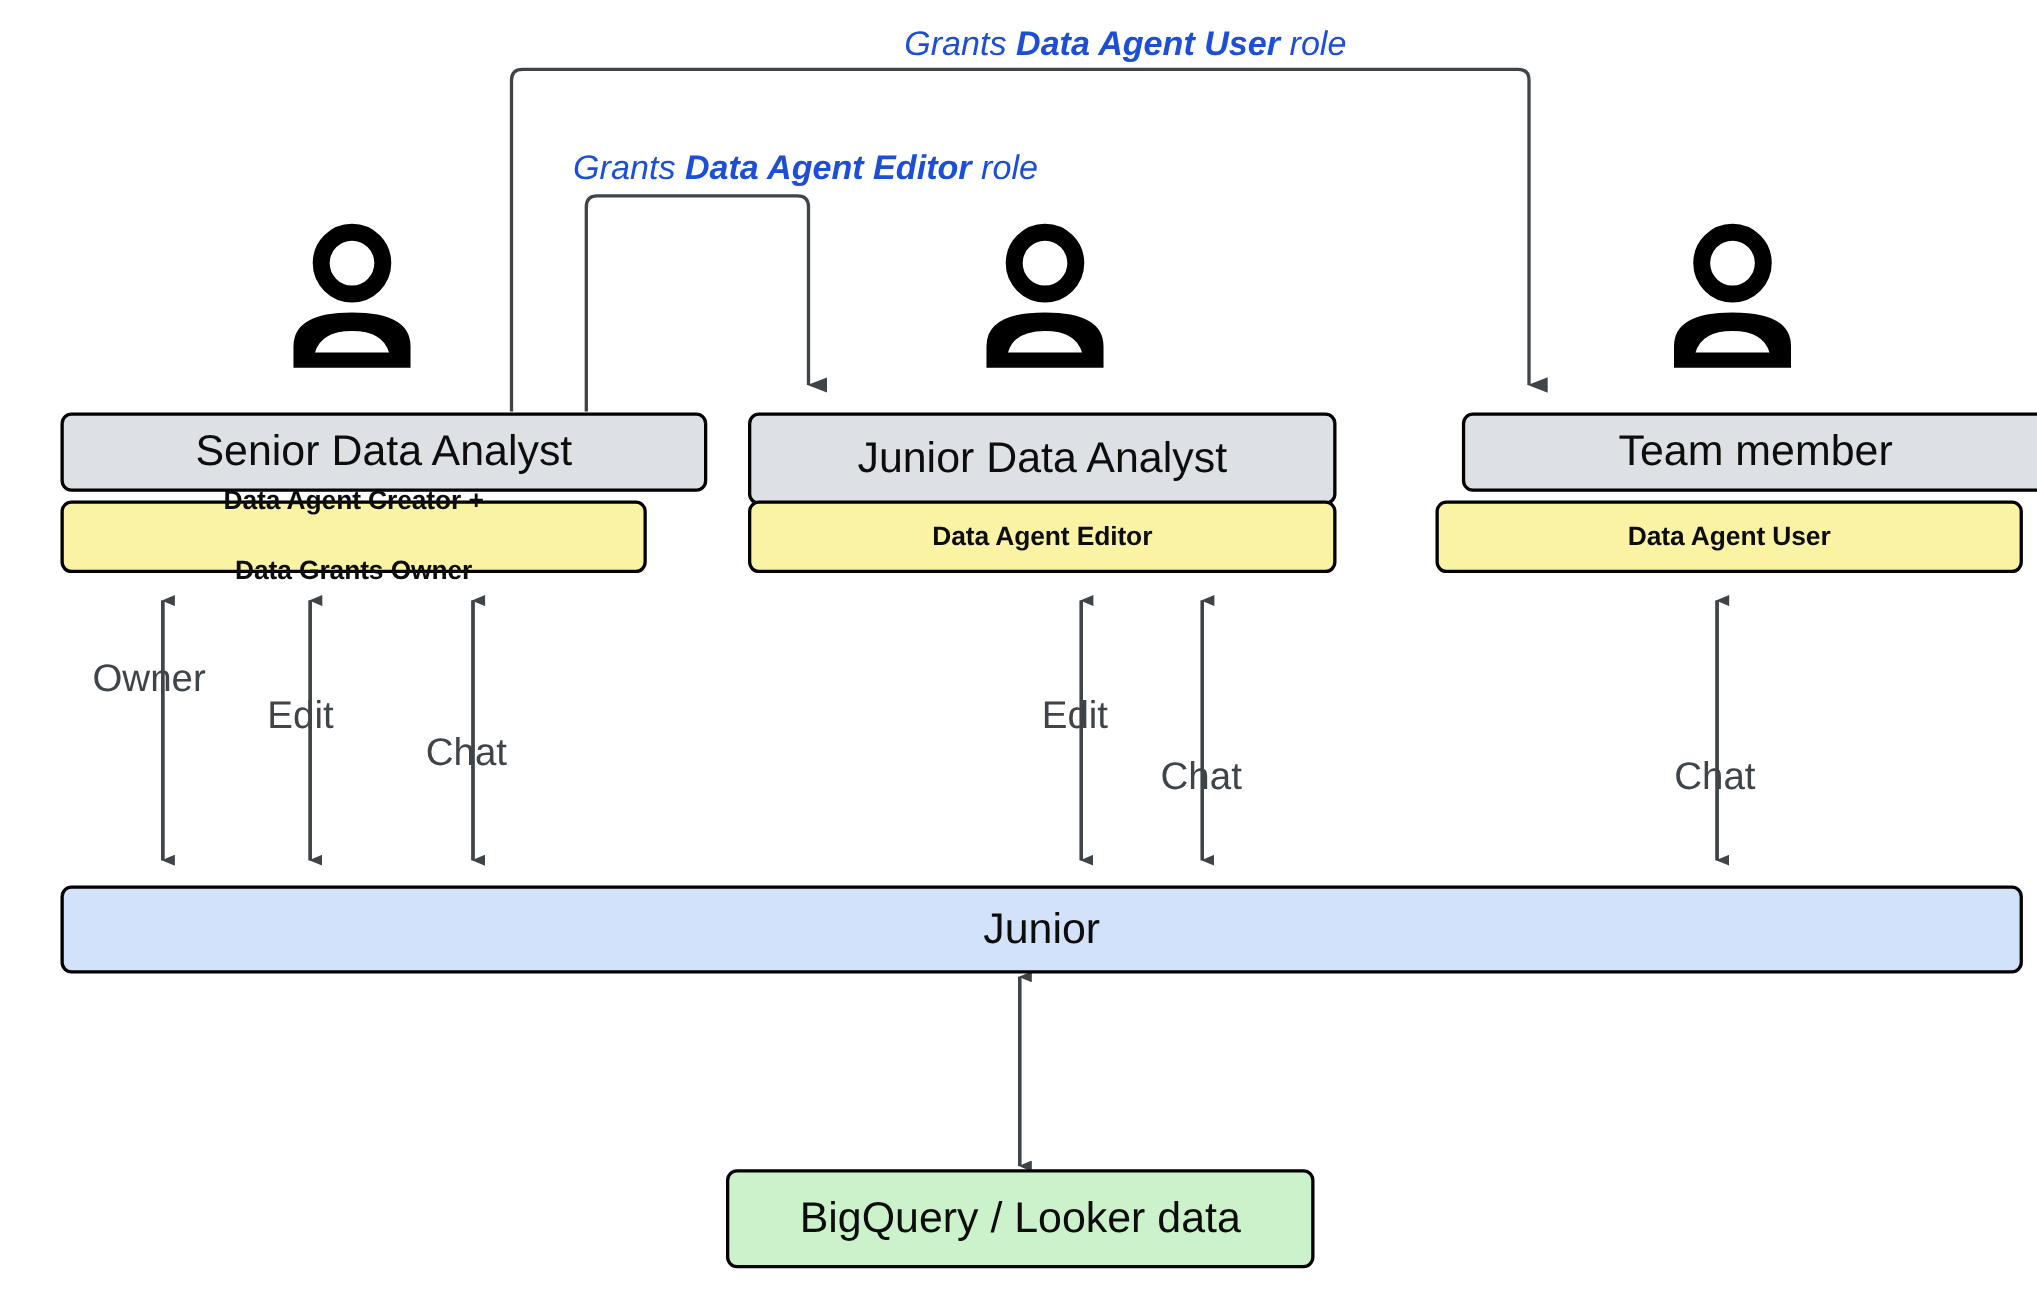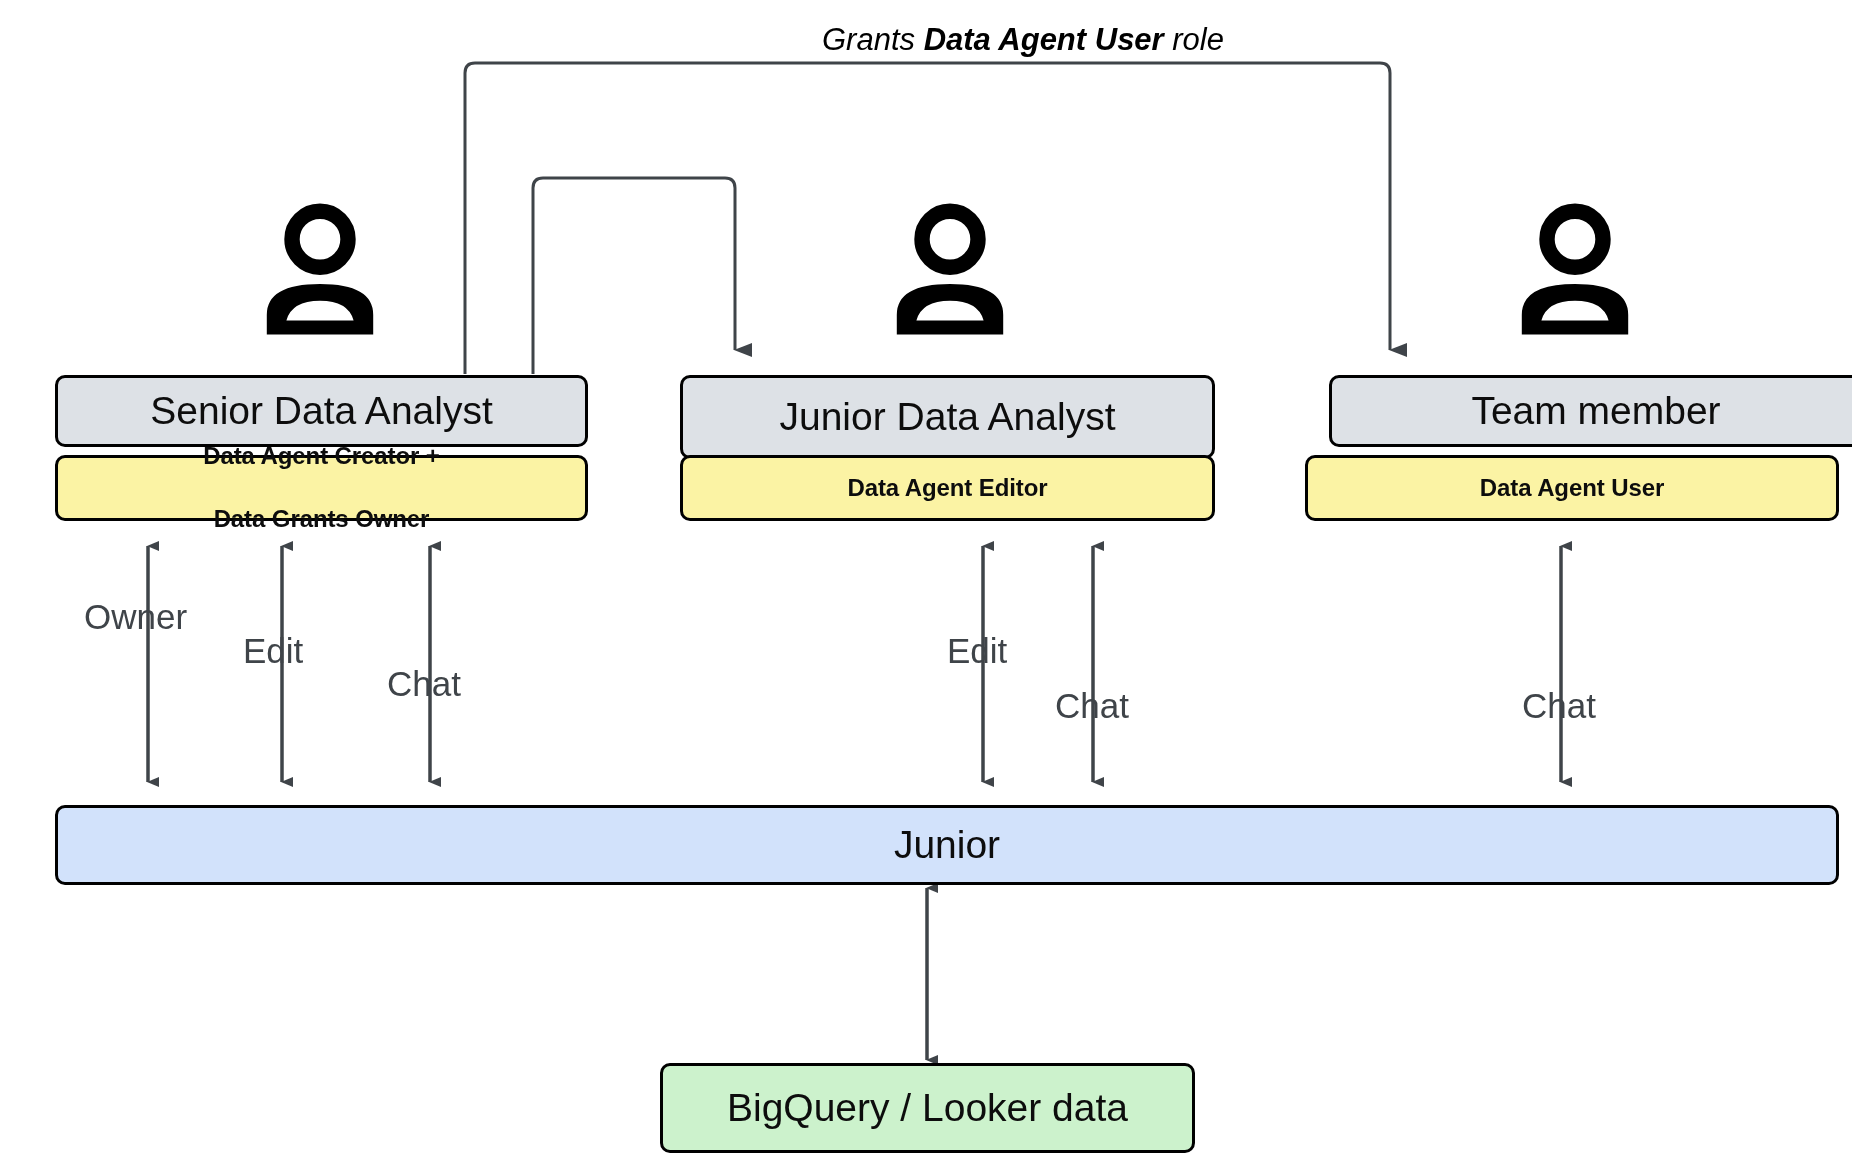--- a/index.html
+++ b/index.html
@@ -63,21 +63,21 @@
   .edge-label {
     position: absolute;
     font-size: 35px;
     color: #3f4449;
     white-space: nowrap;
   }
   .grant-label {
     position: absolute;
     font-size: 31px;
     font-style: italic;
-    color: #000000;
+    color: #1d4ed8;
     white-space: nowrap;
   }
   .grant-label b { font-style: italic; font-weight: bold; }
 </style>
 </head>
 <body>
 
 <div id="stage">
 
   <svg id="edges" viewBox="0 0 1852 1176" width="1852" height="1176" xmlns="http://www.w3.org/2000/svg">
@@ -131,20 +131,23 @@
     <g>
       <line x1="927" y1="1060" x2="927" y2="888" stroke="#3f4449" stroke-width="3" marker-end="url(#ah-up)"></line>
       <line x1="927" y1="888" x2="927" y2="1060" stroke="#3f4449" stroke-width="3" marker-end="url(#ah-down)"></line>
     </g>
   </svg>
 
   <div class="grant-label" style="left:822px; top:22px;">
     <span>Grants </span><b>Data Agent User</b><span> role</span>
   </div>
 
+  <div class="grant-label" style="left:521px; top:135px;">
+    <span>Grants </span><b>Data Agent Editor</b><span> role</span>
+  </div>
 
   <div class="person" style="left:250px; top:200px;">
     <svg viewBox="0 0 100 100" width="140" height="140" xmlns="http://www.w3.org/2000/svg">
       <circle cx="50" cy="28" r="20" fill="none" stroke="#000" stroke-width="11"></circle>
       <path d="M12 96 L12 82 Q12 60 50 60 Q88 60 88 82 L88 96 Z
                M26 86 Q30 72 50 72 Q70 72 74 86 Z" fill="#000" fill-rule="evenodd"></path>
     </svg>
   </div>
 
   <div class="person" style="left:880px; top:200px;">
@@ -156,21 +159,21 @@
   </div>
 
   <div class="person" style="left:1505px; top:200px;">
     <svg viewBox="0 0 100 100" width="140" height="140" xmlns="http://www.w3.org/2000/svg">
       <circle cx="50" cy="28" r="20" fill="none" stroke="#000" stroke-width="11"></circle>
       <path d="M12 96 L12 82 Q12 60 50 60 Q88 60 88 82 L88 96 Z
                M26 86 Q30 72 50 72 Q70 72 74 86 Z" fill="#000" fill-rule="evenodd"></path>
     </svg>
   </div>
 
-  <div class="node role-title" style="left:55px; top:375px; width:533px; height:72px;">
+  <div class="node role-title" style="left:55px; top:375px; width:588px; height:72px;">
     <span>Senior Data Analyst</span>
   </div>
   <div class="node role-perm" style="left:55px; top:455px; width:533px; height:66px; flex-direction:column;gap:36px;">
     <span>Data Agent Creator +</span>
     <span>Data Grants Owner</span>
   </div>
 
   <div class="node role-title" style="left:680px; top:375px; width:535px; height:84px;">
     <span>Junior Data Analyst</span>
   </div>

